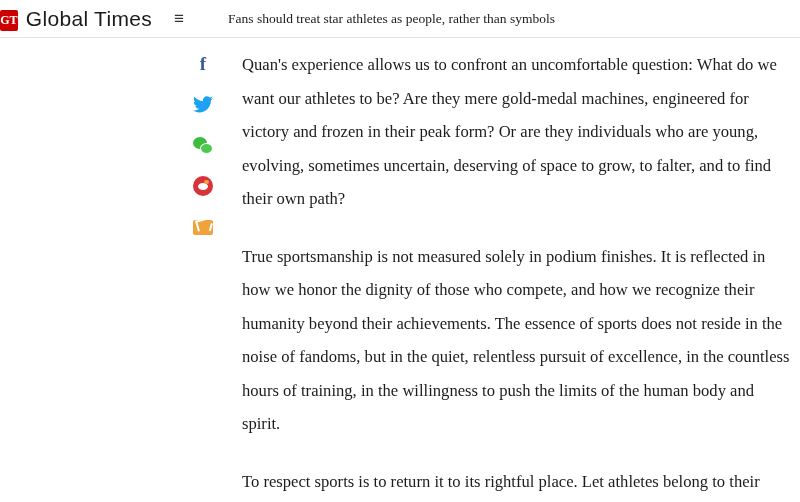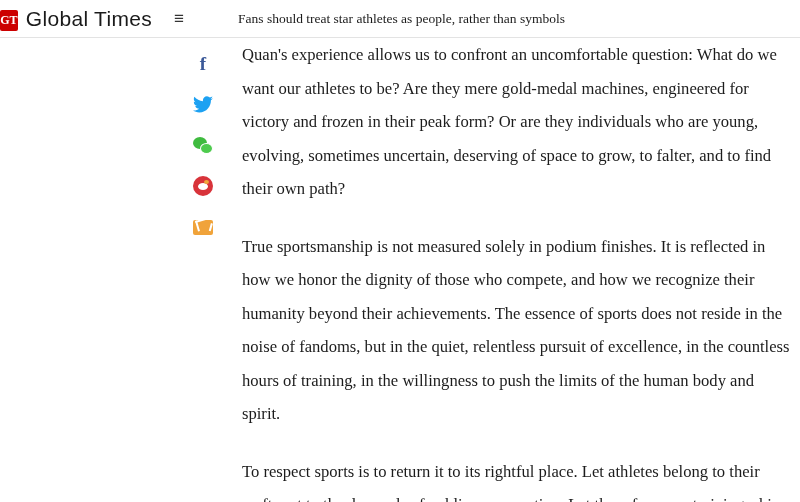--- a/index.html
+++ b/index.html
@@ -57,21 +57,21 @@
     height: 37px;
     display: flex;
     align-items: center;
     justify-content: center;
     font-size: 17px;
     color: #333333;
     font-family: "Liberation Sans", sans-serif;
     margin-left: 14px;
   }
   .header-title {
-    margin-left: 46px;
+    margin-left: 36px;
     font-family: "Liberation Serif", serif;
     font-size: 13.5px;
     color: #1a1a1a;
     white-space: nowrap;
     overflow: hidden;
     text-overflow: ellipsis;
     max-width: 560px;
   }
 
   
@@ -195,20 +195,21 @@
   }
   .article p {
     margin: 0 0 24px 0;
     font-family: "Liberation Serif", serif;
     font-size: 16.6px;
     line-height: 33.5px;
     color: #1c1c1c;
     text-align: left;
   }
   .article p:first-child {
+    margin-top: 10px;
   }
 </style>
 </head>
 <body>
 
 <div class="header">
   <div class="logo-block">
     <div class="logo-mark">GT</div>
     <div class="logo-text">Global Times</div>
   </div>

